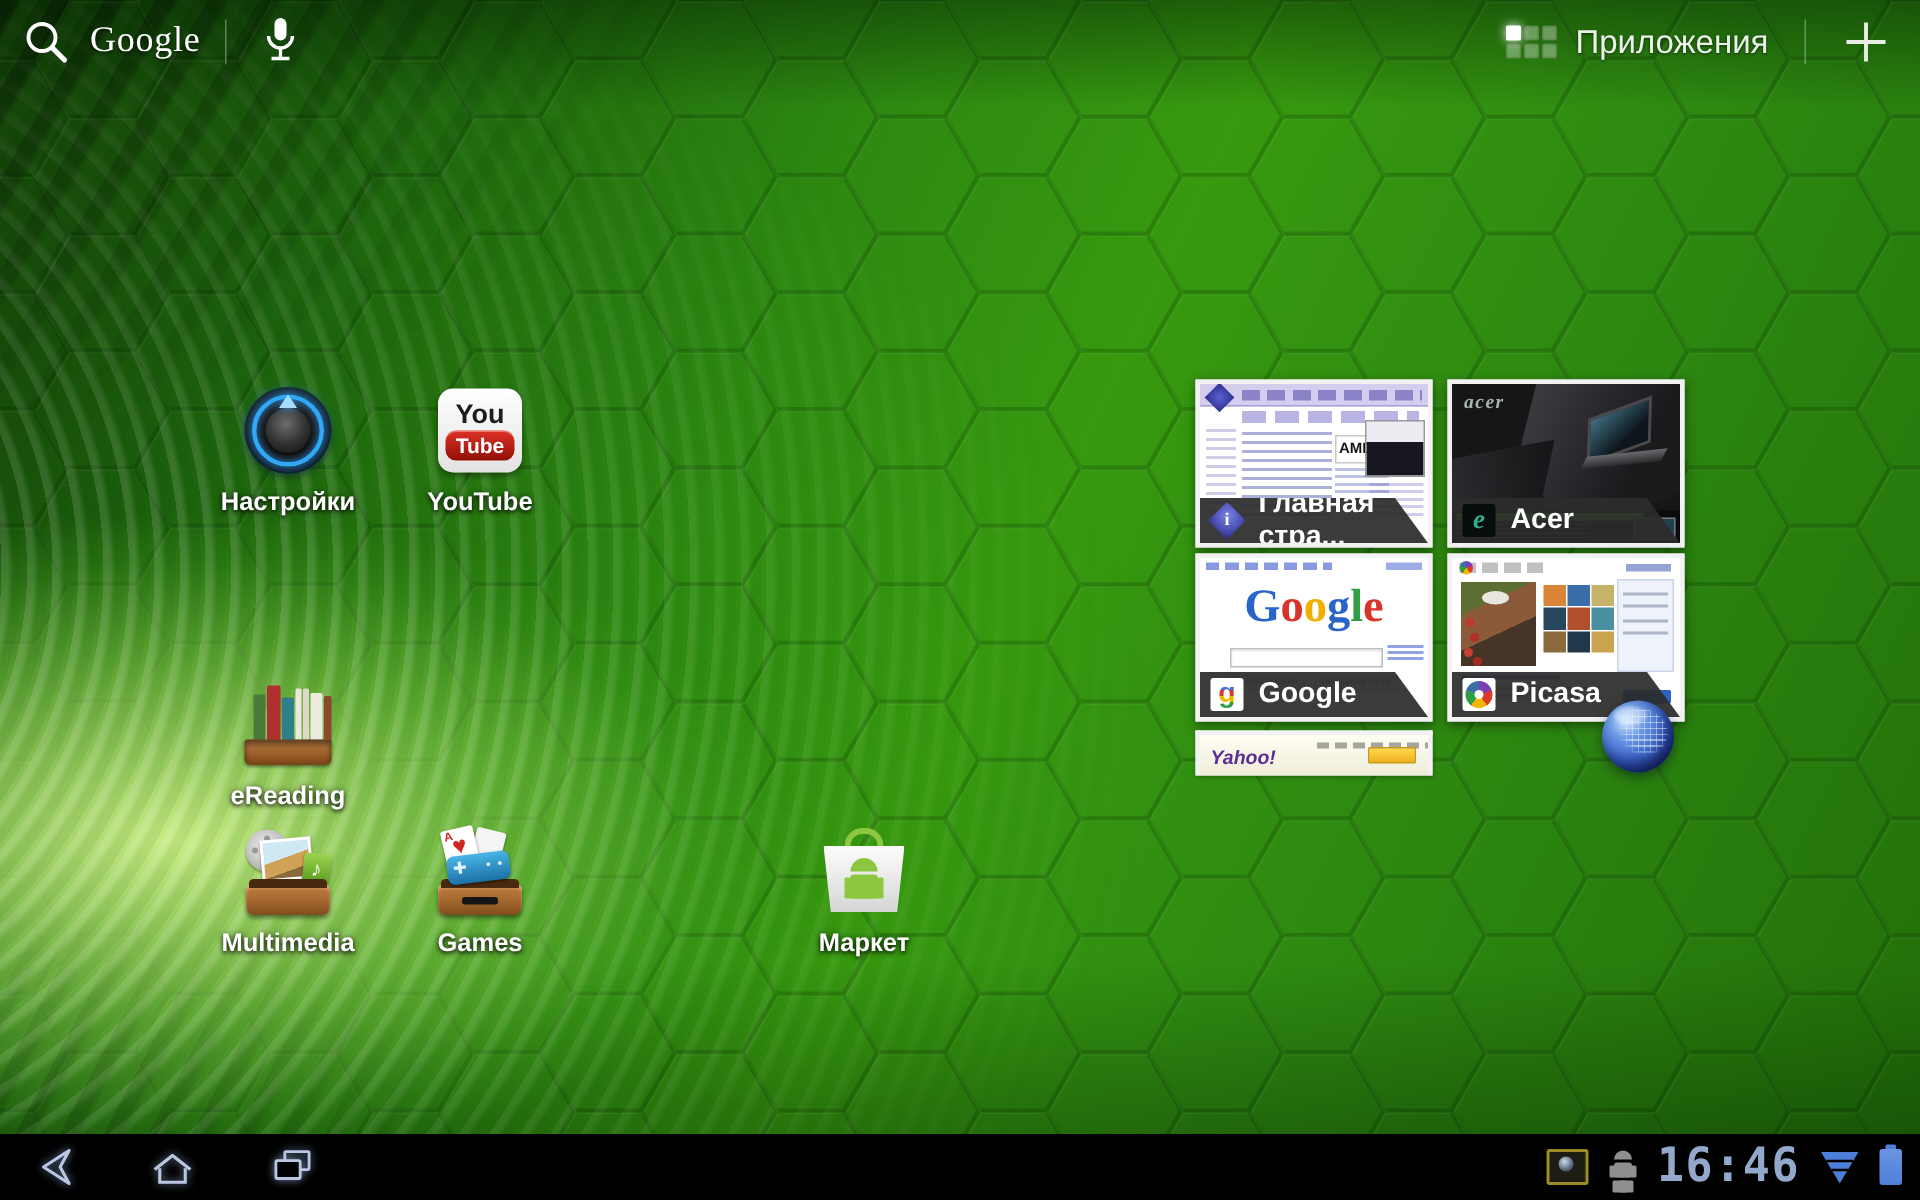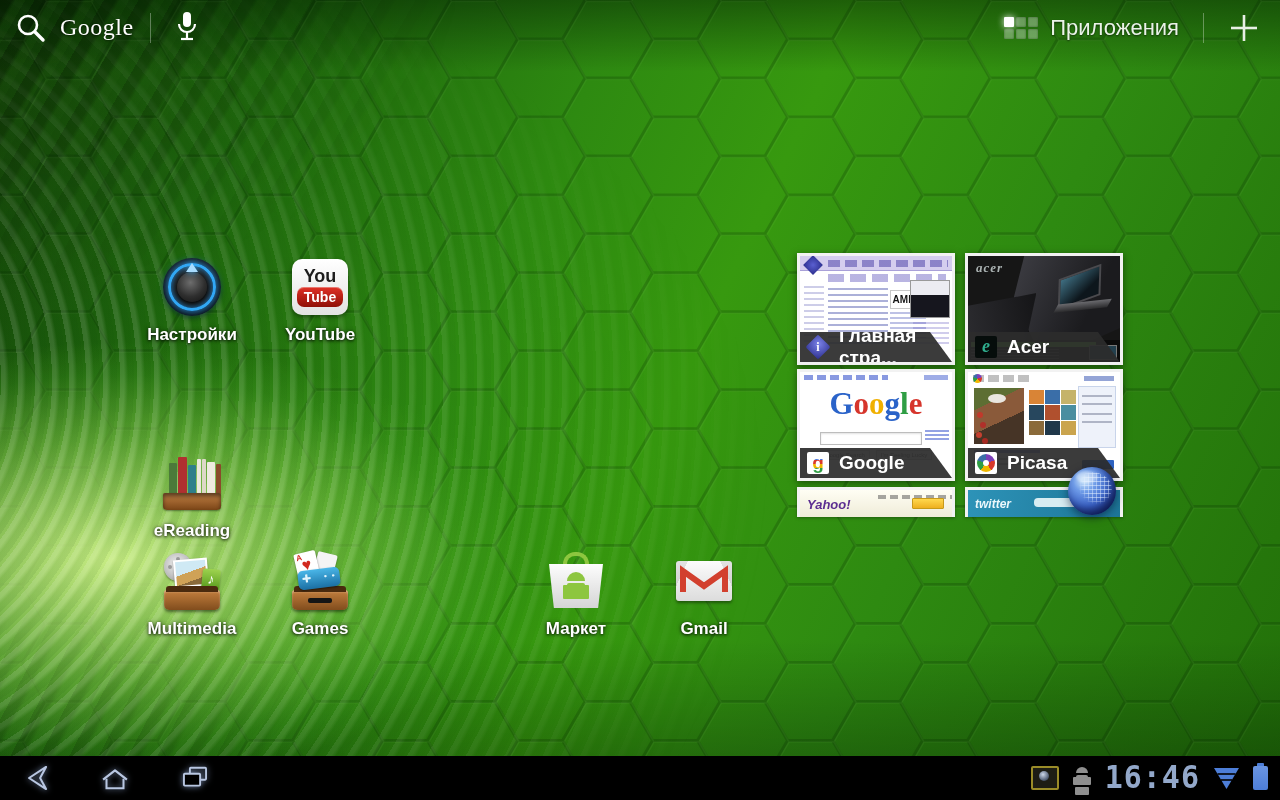--- a/index.html
+++ b/index.html
@@ -410,30 +410,20 @@
 
   <div class="app" style="left:516px;top:552px">
     <div class="ico">
       <div class="mk-handle"></div>
         <div class="mk-bag"></div>
         <div class="mk-bot"></div>
     </div>
     <div class="lbl">Маркет</div>
   </div>
 
-  <div class="app" style="left:644px;top:552px">
-    <div class="ico">
-      <div class="ic-gml">
-        <svg width="56" height="40" viewBox="0 0 56 40" style="position:absolute;inset:0">
-          <path d="M7 31 V10 L28 25 L49 10 V31" fill="none" stroke="#d2402e" stroke-width="6"></path>
-        </svg>
-      </div>
-    </div>
-    <div class="lbl">Gmail</div>
-  </div>
 
   <div class="thumb" style="left:797px;top:253px">
     <div class="tc tc-ixbt">
       <div class="ix-top">
           <i></i>
         </div>
         <div class="ix-logo"></div>
         <div class="ix-menu"></div>
       <div class="ix-colL"></div>
         <div class="ix-col"></div>
@@ -522,26 +512,20 @@
   </div>
 
   <div class="thumb partial" style="left:797px;top:487px">
     <div class="tc tc-yahoo">
       <span class="ya-logo">Yahoo!</span>
       <div class="ya-nav"></div>
         <div class="ya-btn"></div>
     </div>
   </div>
 
-  <div class="thumb partial" style="left:965px;top:487px">
-    <div class="tc tc-twitter">
-      <span class="tw-logo">twitter</span>
-      <div class="tw-search"></div>
-    </div>
-  </div>
 
   <div class="globe"></div>
 
   <div class="navbar">
     <button class="nav-btn" style="margin-left:12px">
       <svg width="40" height="40" viewBox="0 0 40 40">
         <path d="M33 7 L13 20 L33 33 L26 20 Z" fill="none" stroke="#b9c7e2" stroke-width="2.4" stroke-linejoin="round"></path>
       </svg>
     </button>
     <button class="nav-btn" style="margin-left:34px">

